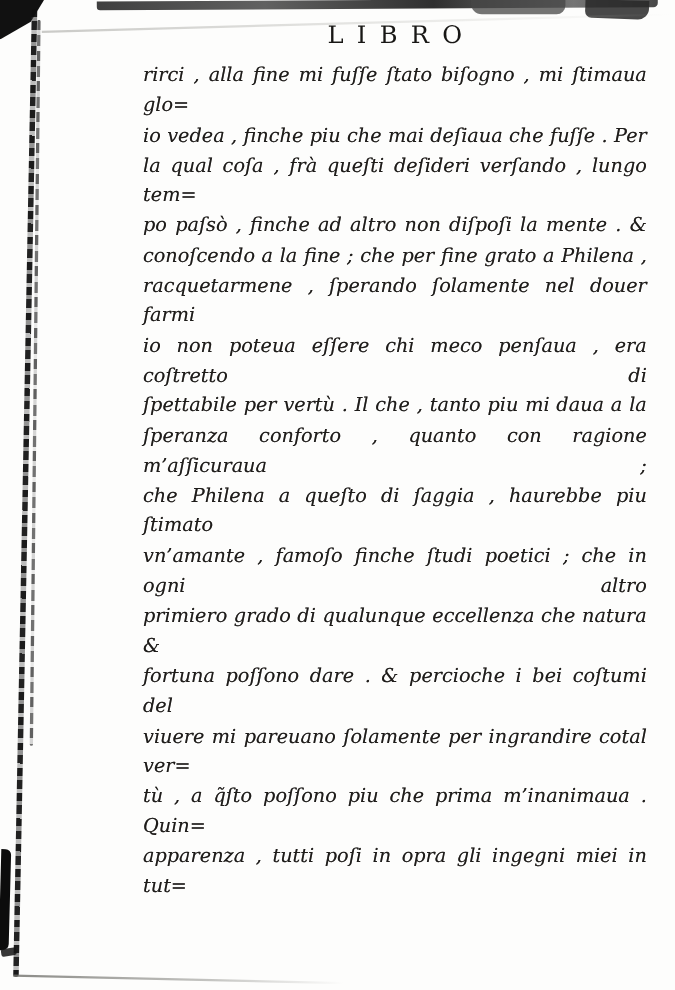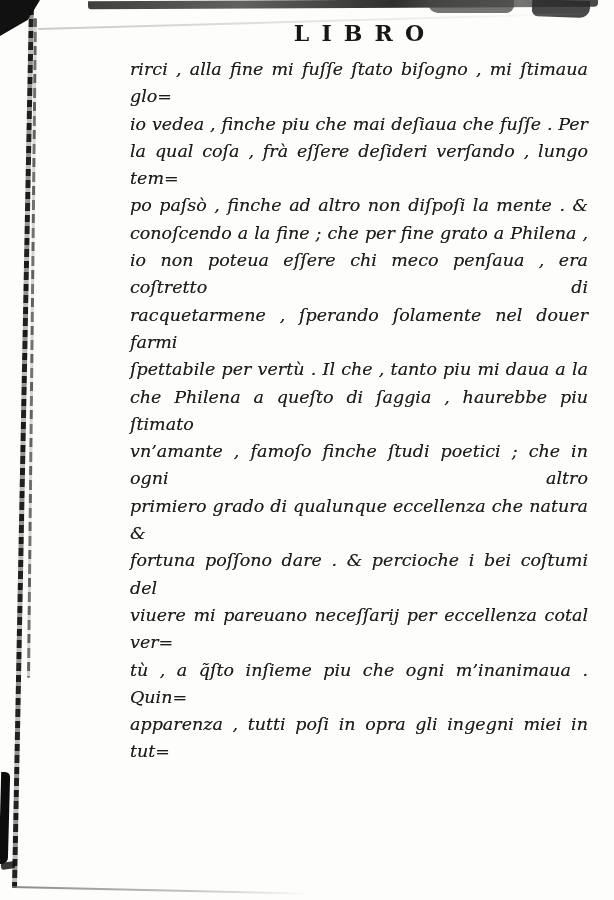--- a/index.html
+++ b/index.html
@@ -67,21 +67,21 @@
   }
   .bottom-line{
     position:absolute;left:12px;top:886px;width:300px;height:2px;
     background:linear-gradient(to right,rgba(110,110,105,.8),rgba(140,140,135,.5) 60%,rgba(170,170,165,0));
     transform:rotate(1.3deg);transform-origin:left center;
   }
   
   .header{
     position:absolute;left:130px;top:20px;width:458px;
     text-align:center;
-    font-size:22px;font-weight:bold;
+    font-size:22px;font-weight:normal;
     letter-spacing:.55em;
     color:#181715;
     padding-left:12px;box-sizing:border-box;
     margin:0;
   }
   .text-block{
     position:absolute;left:130px;top:56px;width:458px;
     font-style:italic;
     font-size:17.5px;
     line-height:27.3px;
@@ -108,29 +108,30 @@
   <div class="gutter-line-b"></div>
   <div class="gutter-blob"></div>
   <div class="gutter-mark"></div>
   <div class="bottom-line"></div>
 
   <h1 class="header">LIBRO</h1>
 
   <div class="text-block">
     <div class="line">rirci , alla fine mi fuſſe ſtato biſogno , mi ſtimaua glo=</div>
     <div class="line">io vedea , finche piu che mai deſiaua che fuſſe . Per</div>
-    <div class="line">la qual coſa , frà eſſere deſideri verſando , lungo tem=</div>
+    <div class="line">la qual coſa , frà queſti deſideri verſando , lungo tem=</div>
     <div class="line">po paſsò , finche ad altro non diſpoſi la mente . &amp;</div>
     <div class="line">conoſcendo a la fine ; che per fine grato a Philena ,</div>
+    <div class="line">racquetarmene , ſperando ſolamente nel douer farmi</div>
     <div class="line">io non poteua eſſere chi meco penſaua , era coſtretto di</div>
-    <div class="line">racquetarmene , ſperando ſolamente nel douer farmi</div>
     <div class="line">ſpettabile per vertù . Il che , tanto piu mi daua a la</div>
+    <div class="line">ſperanza conforto , quanto con ragione m’aſſicuraua ;</div>
     <div class="line">che Philena a queſto di ſaggia , haurebbe piu ſtimato</div>
     <div class="line">vn’amante , famoſo finche ſtudi poetici ; che in ogni altro</div>
     <div class="line">primiero grado di qualunque eccellenza che natura &amp;</div>
     <div class="line">fortuna poſſono dare . &amp; percioche i bei coſtumi del</div>
-    <div class="line">viuere mi pareuano neceſſarij per eccellenza cotal ver=</div>
-    <div class="line">tù , a q̃ſto inſieme piu che ogni m’inanimaua . Quin=</div>
+    <div class="line">viuere mi pareuano ſolamente per ingrandire cotal ver=</div>
+    <div class="line">tù , a q̃ſto poſſono piu che prima m’inanimaua . Quin=</div>
     <div class="line">apparenza , tutti poſi in opra gli ingegni miei in tut=</div>
 
   </div>
 
 </div>
 
 </body></html>

